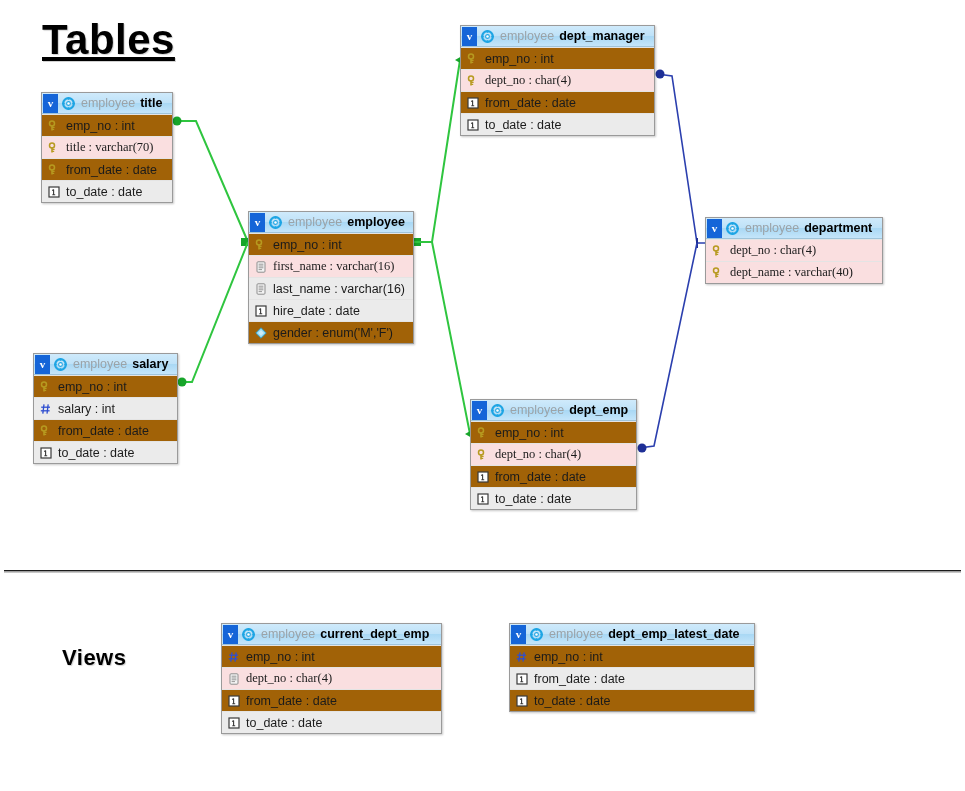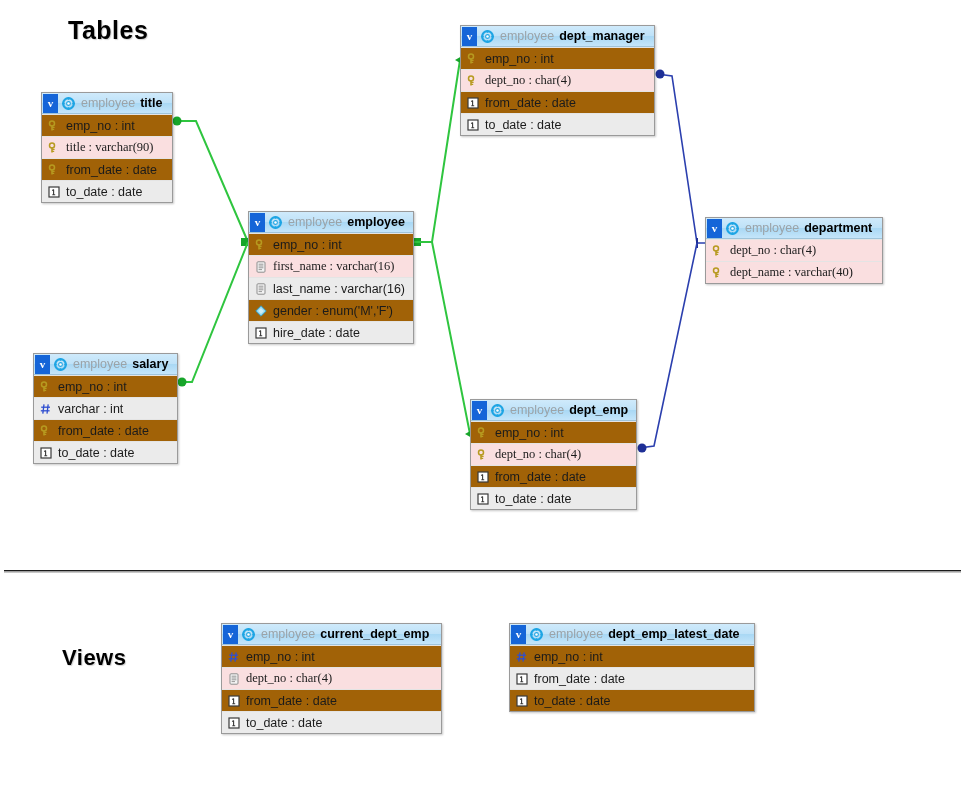--- a/index.html
+++ b/index.html
@@ -15,21 +15,21 @@
   
   .section-title {
     position: absolute;
     font-family: "Liberation Sans", sans-serif;
     font-weight: bold;
     color: #000000;
     letter-spacing: 0.5px;
     text-shadow: 1px 1px 1px rgba(0,0,0,0.18);
     white-space: nowrap;
   }
-  #title-tables { left: 68px; top: 16px; font-size: 25px; }
+  #title-tables { left: 42px; top: 16px; font-size: 42px; text-decoration: underline; }
   #title-views  { left: 62px; top: 645px; font-size: 22px; }
 
   
   #divider {
     position: absolute;
     left: 4px; top: 570px;
     width: 957px; height: 3px;
     background: linear-gradient(to bottom,#1a1a1a 0,#1a1a1a 45%,#9a9a9a 46%,#dcdcdc 100%);
   }
 
@@ -151,21 +151,21 @@
           <path d="M4,7.4 L6.6,7.4 M4,9.4 L6.2,9.4" stroke="#b79a20" stroke-width="1.4"></path>
         </svg>
         <span class="row-label">emp_no : int</span>
       </div>
       <div class="ent-row pink">
         <svg class="row-ico" viewBox="0 0 12 12">
           <circle cx="4" cy="3.4" r="2.5" fill="none" stroke="#b79a20" stroke-width="1.5"></circle>
           <path d="M4,5.6 L4,10.6" stroke="#b79a20" stroke-width="1.6"></path>
           <path d="M4,7.4 L6.6,7.4 M4,9.4 L6.2,9.4" stroke="#b79a20" stroke-width="1.4"></path>
         </svg>
-        <span class="row-label">title : varchar(90)</span>
+        <span class="row-label">title : varchar(70)</span>
       </div>
       <div class="ent-row">
         <svg class="row-ico" viewBox="0 0 12 12">
           <circle cx="4" cy="3.4" r="2.5" fill="none" stroke="#b79a20" stroke-width="1.5"></circle>
           <path d="M4,5.6 L4,10.6" stroke="#b79a20" stroke-width="1.6"></path>
           <path d="M4,7.4 L6.6,7.4 M4,9.4 L6.2,9.4" stroke="#b79a20" stroke-width="1.4"></path>
         </svg>
         <span class="row-label">from_date : date</span>
       </div>
       <div class="ent-row alt">
@@ -202,21 +202,21 @@
       </div>
       <div class="ent-row alt">
         <svg class="row-ico" viewBox="0 0 12 12">
           <g stroke="#2f4fd0" stroke-width="1.3">
             <path d="M4,1.4 L2.8,10.6"></path>
             <path d="M8.2,1.4 L7,10.6"></path>
             <path d="M1.2,4.2 L10,4.2"></path>
             <path d="M0.8,7.8 L9.6,7.8"></path>
           </g>
         </svg>
-        <span class="row-label">varchar : int</span>
+        <span class="row-label">salary : int</span>
       </div>
       <div class="ent-row">
         <svg class="row-ico" viewBox="0 0 12 12">
           <circle cx="4" cy="3.4" r="2.5" fill="none" stroke="#b79a20" stroke-width="1.5"></circle>
           <path d="M4,5.6 L4,10.6" stroke="#b79a20" stroke-width="1.6"></path>
           <path d="M4,7.4 L6.6,7.4 M4,9.4 L6.2,9.4" stroke="#b79a20" stroke-width="1.4"></path>
         </svg>
         <span class="row-label">from_date : date</span>
       </div>
       <div class="ent-row alt">
@@ -268,33 +268,33 @@
           <rect x="2" y="0.8" width="8" height="10.4" rx="1" fill="#f4f4f4" stroke="#8d8d8d" stroke-width="1"></rect>
           <g stroke="#8d8d8d" stroke-width="0.9">
             <path d="M3.6,3.2 L8.4,3.2"></path>
             <path d="M3.6,5 L8.4,5"></path>
             <path d="M3.6,6.8 L8.4,6.8"></path>
             <path d="M3.6,8.6 L7,8.6"></path>
           </g>
         </svg>
         <span class="row-label">last_name : varchar(16)</span>
       </div>
+      <div class="ent-row alt">
+        <svg class="row-ico" viewBox="0 0 12 12">
+          <rect x="1" y="1" width="10" height="10" fill="#ffffff" stroke="#3a3a3a" stroke-width="1.2"></rect>
+          <path d="M5.6,3.4 L4.2,4.6 M5.6,3.4 L5.6,8.8 M4.3,8.8 L7.2,8.8" stroke="#3a3a3a" stroke-width="1.1" fill="none"></path>
+        </svg>
+        <span class="row-label">hire_date : date</span>
+      </div>
       <div class="ent-row">
         <svg class="row-ico" viewBox="0 0 12 12">
           <path d="M6,0.8 L11.2,6 L6,11.2 L0.8,6 Z" fill="#8fd8f0" stroke="#3a9ec2" stroke-width="1"></path>
           <path d="M6,3 L9,6 L6,9 L3,6 Z" fill="#ffffff" opacity="0.55"></path>
         </svg>
         <span class="row-label">gender : enum('M','F')</span>
-      </div>
-      <div class="ent-row alt">
-        <svg class="row-ico" viewBox="0 0 12 12">
-          <rect x="1" y="1" width="10" height="10" fill="#ffffff" stroke="#3a3a3a" stroke-width="1.2"></rect>
-          <path d="M5.6,3.4 L4.2,4.6 M5.6,3.4 L5.6,8.8 M4.3,8.8 L7.2,8.8" stroke="#3a3a3a" stroke-width="1.1" fill="none"></path>
-        </svg>
-        <span class="row-label">hire_date : date</span>
       </div>
     </div>
     <div class="entity" style="left: 460px; top: 25px; width: 195px;">
       <div class="ent-header">
         <span class="v-badge">v</span>
         <svg class="gear-ico" viewBox="0 0 16 16">
           <circle cx="8" cy="8" r="6.6" fill="none" stroke="#1ea5e4" stroke-width="2.6"></circle>
           <circle cx="8" cy="8" r="2.3" fill="#ffffff" stroke="#1ea5e4" stroke-width="1.3"></circle>
           <g fill="#1ea5e4">
             <rect x="7" y="0" width="2" height="3.4"></rect>

